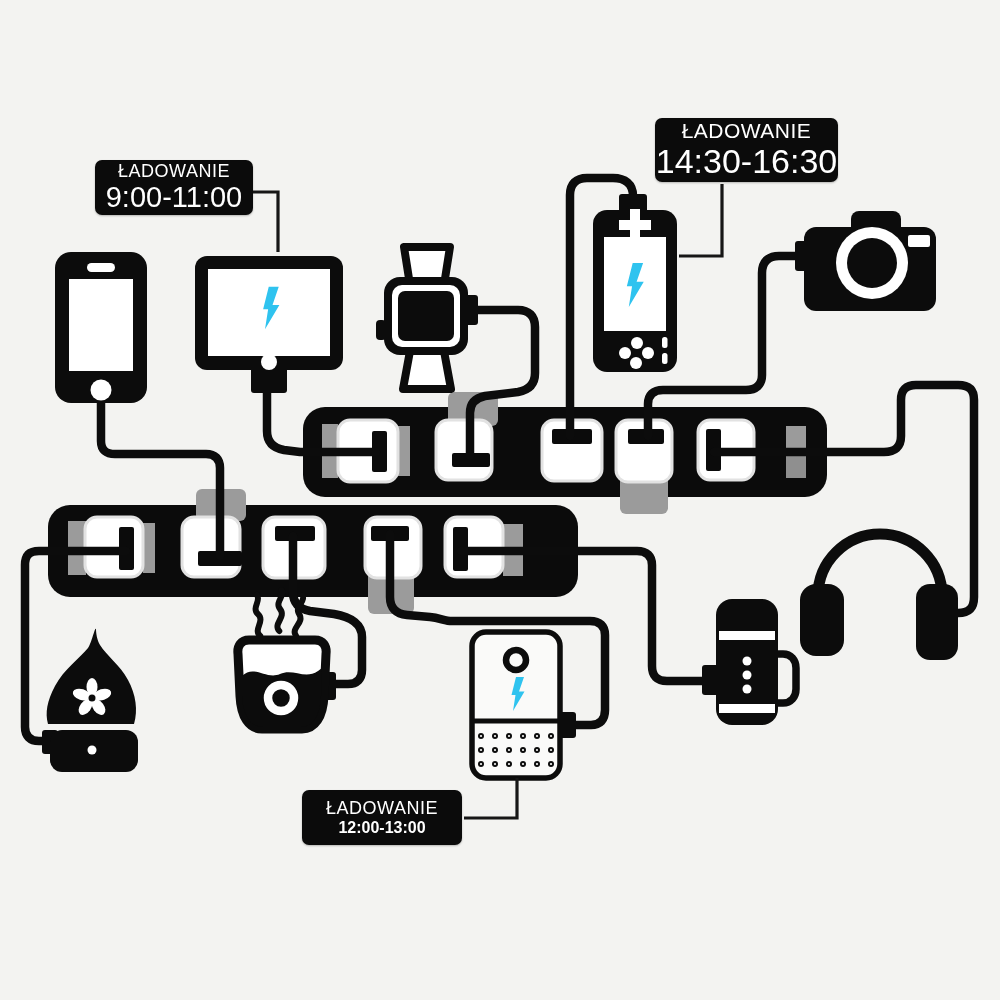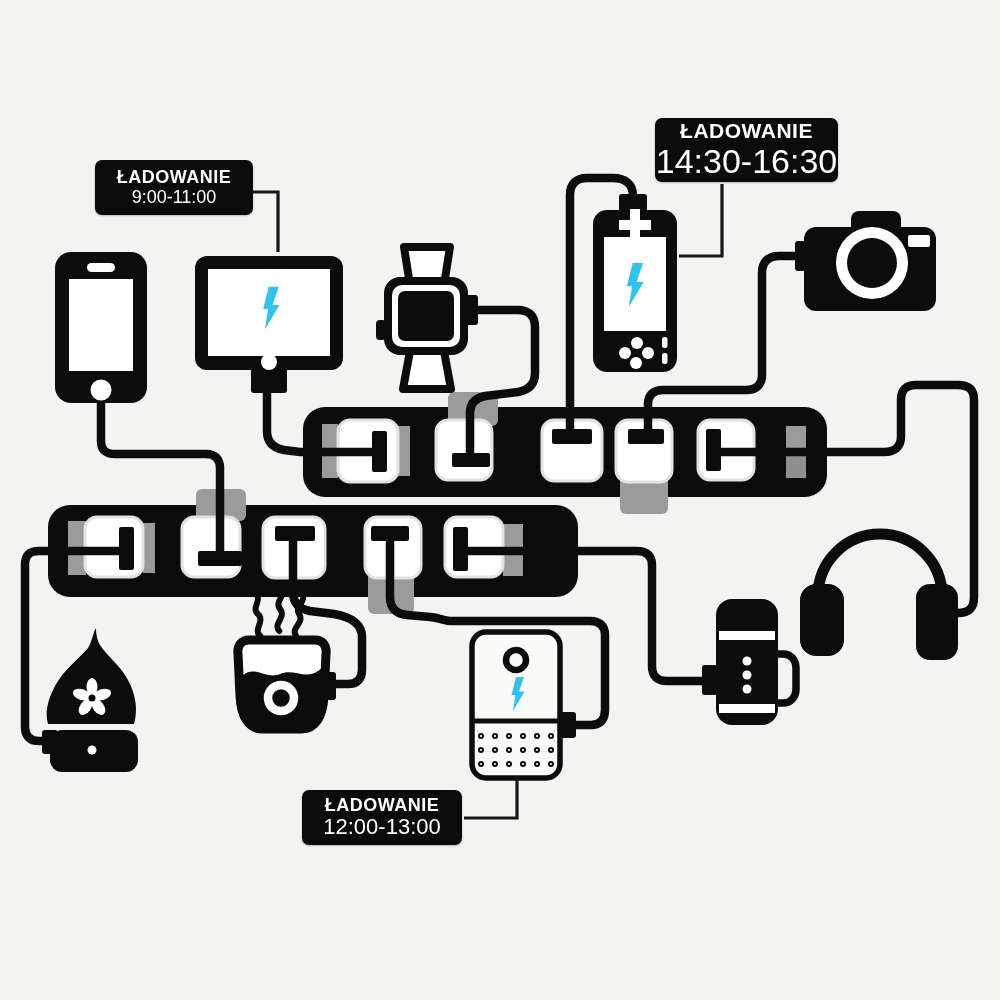--- a/index.html
+++ b/index.html
@@ -15,30 +15,30 @@
     position:absolute;
     background:#0b0b0b;
     border-radius:7px;
     color:#ffffff;
     display:flex;flex-direction:column;
     align-items:center;justify-content:center;
     text-align:center;
     line-height:1.08;
     box-shadow:0 1px 2px rgba(0,0,0,.25);
   }
-  .charge-label .t1{font-weight:bold;letter-spacing:.5px;}
+  .charge-label .t1{font-weight:normal;letter-spacing:.5px;}
   #label1{left:95px;top:160px;width:158px;height:55px;}
   #label1 .t1{font-size:18px;}
-  #label1 .t2{font-size:18px;}
+  #label1 .t2{font-size:29px;}
   #label2{left:655px;top:118px;width:183px;height:64px;}
   #label2 .t1{font-size:21px;}
   #label2 .t2{font-size:34px;}
   #label3{left:302px;top:790px;width:160px;height:55px;}
   #label3 .t1{font-size:18px;}
-  #label3 .t2{font-size:22px;}
+  #label3 .t2{font-size:16px;font-weight:bold;}
 </style>
 </head>
 <body>
 
 <div class="stage">
 
 <svg width="1000" height="1000" viewBox="0 0 1000 1000">
   <defs>
     <path id="bolt" d="M7,-17 L-1,-17 L-5.5,1 L-1.5,1 L-4,17 L7.5,-2.5 L2,-2.5 L7,-17 Z"></path>
   </defs>

